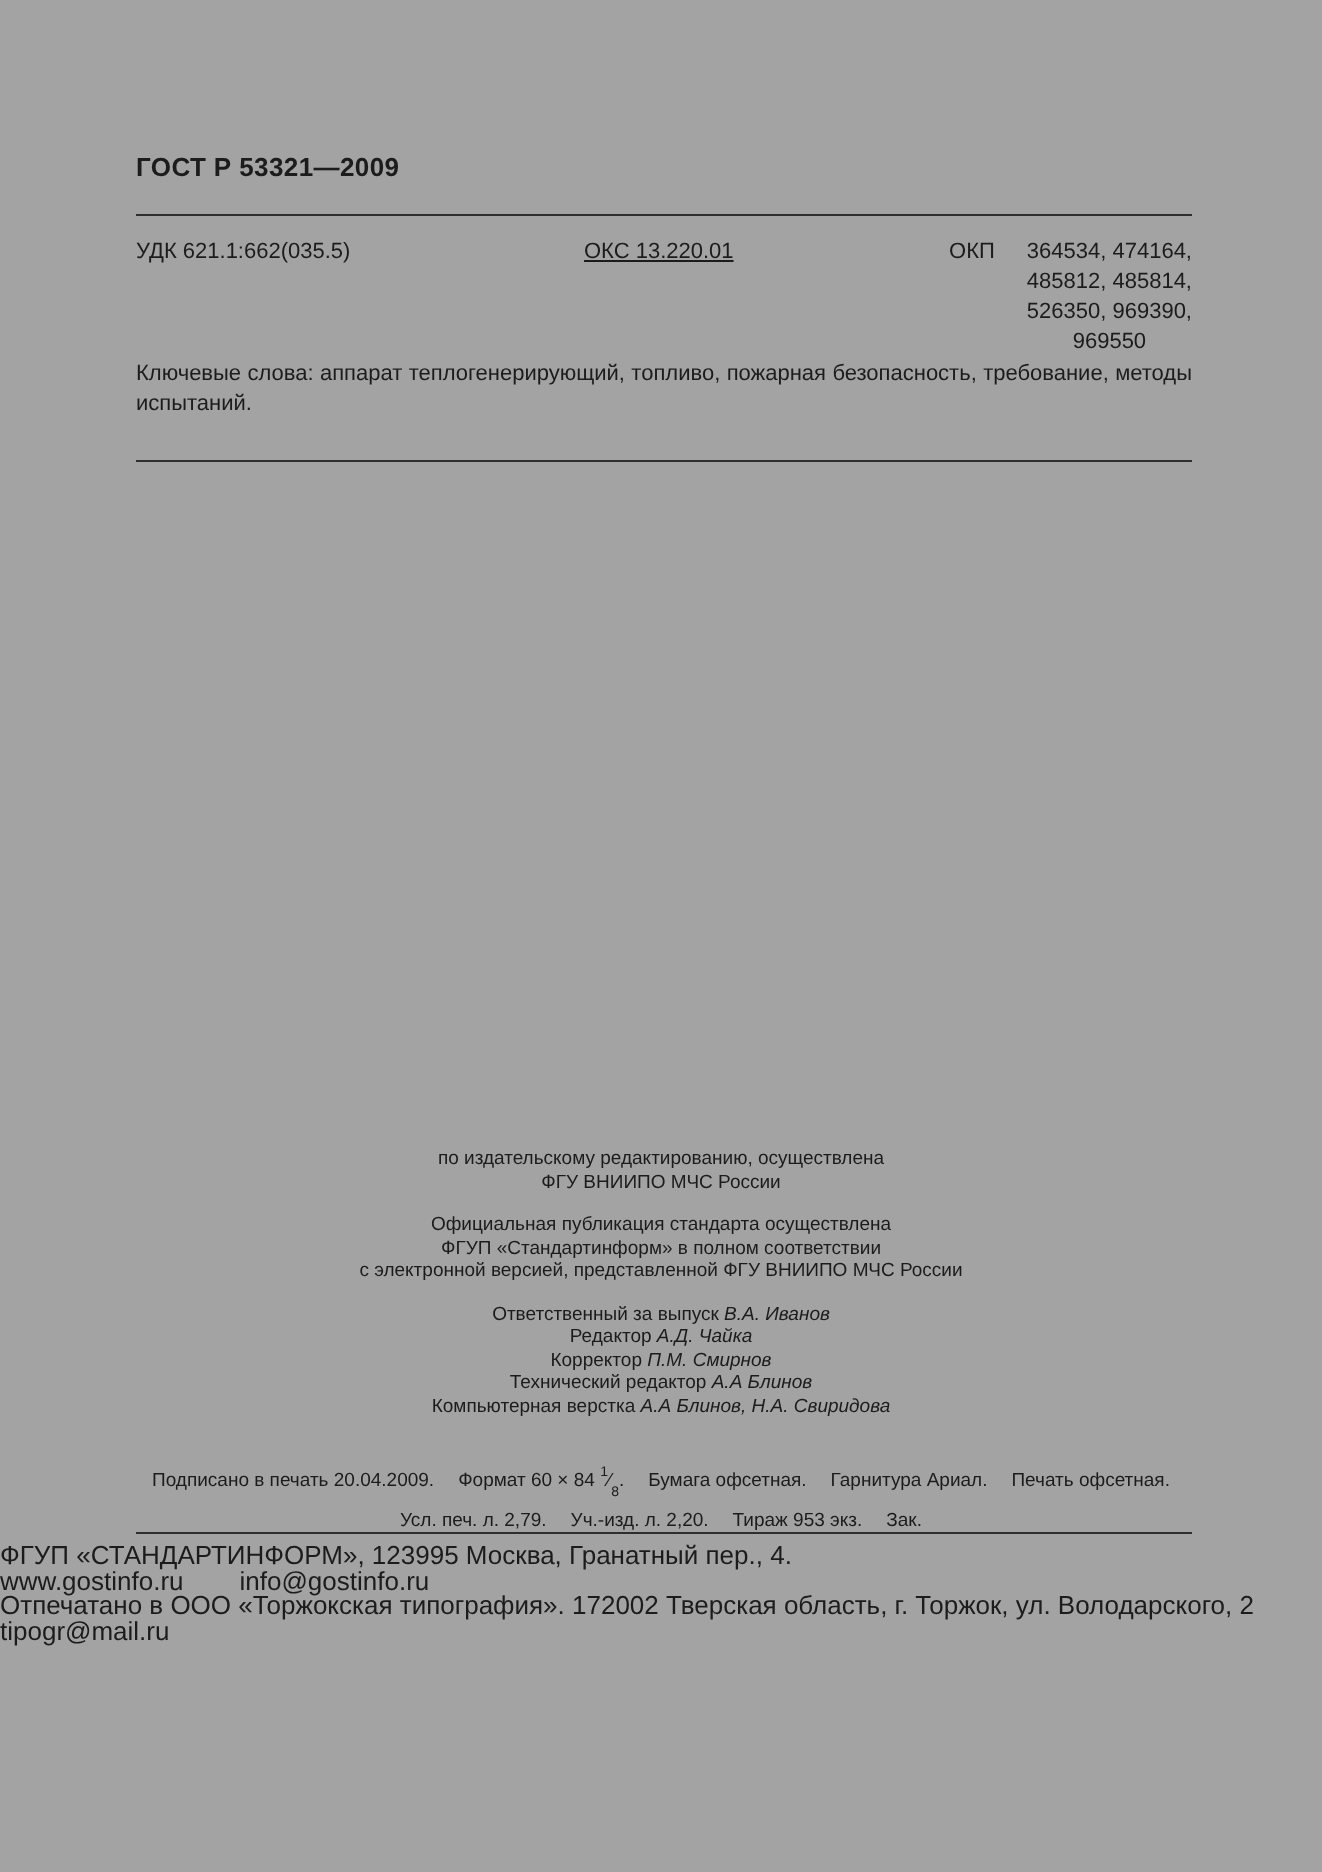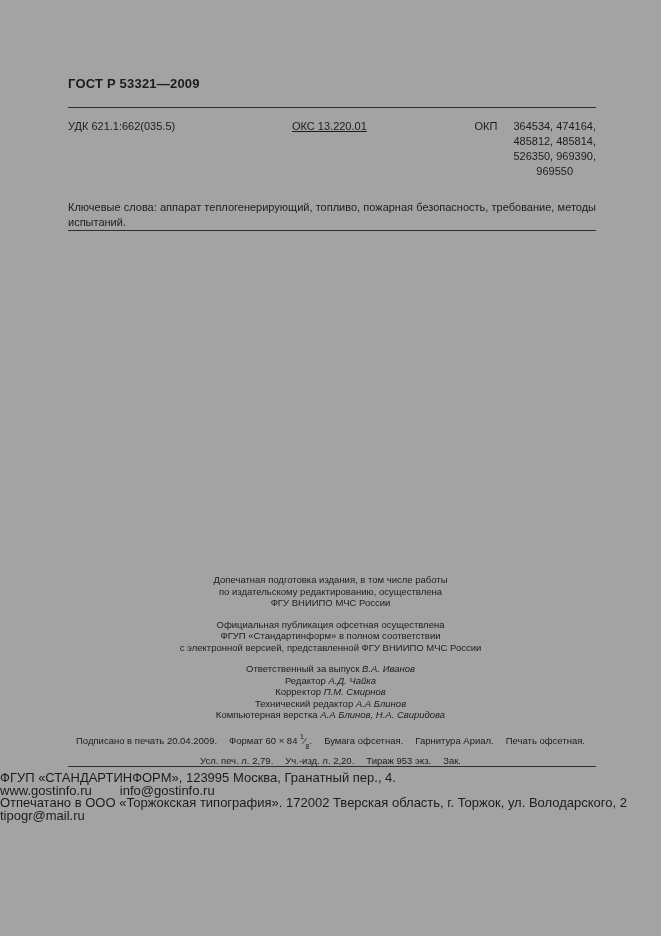--- a/index.html
+++ b/index.html
@@ -43,21 +43,21 @@
     right: 0;
     top: 0;
     display: flex;
     align-items: flex-start;
   }
   .okp-label { margin-right: 16px; }
   .okp-lines { text-align: center; }
   .keywords {
     position: absolute;
     left: 68px;
-    top: 200px;
+    top: 180px;
     width: 528px;
     font-size: 11px;
     line-height: 15px;
     text-align: justify;
     margin: 0;
   }
   .rule-keywords { top: 230px; }
   .colophon {
     position: absolute;
     left: 0;
@@ -117,26 +117,25 @@
       </div>
     </div>
   </div>
 
   <p class="keywords">Ключевые слова: аппарат теплогенерирующий, топливо, пожарная безопасность, требование, методы испытаний.</p>
 
   <div class="rule rule-keywords"></div>
 
   <div class="colophon">
     <div class="para">
-      <div>Допечатная подготовка издания, в том числе работы</div>
       <div>по издательскому редактированию, осуществлена</div>
       <div>ФГУ ВНИИПО МЧС России</div>
     </div>
     <div class="para">
-      <div>Официальная публикация офсетная осуществлена</div>
+      <div>Официальная публикация стандарта осуществлена</div>
       <div>ФГУП «Стандартинформ» в полном соответствии</div>
       <div>с электронной версией, представленной ФГУ ВНИИПО МЧС России</div>
     </div>
     <div class="staff">
       <div><span>Ответственный за выпуск</span> <span class="staff-name">В.А. Иванов</span></div>
       <div><span>Редактор</span> <span class="staff-name">А.Д. Чайка</span></div>
       <div><span>Корректор</span> <span class="staff-name">П.М. Смирнов</span></div>
       <div><span>Технический редактор</span> <span class="staff-name">А.А Блинов</span></div>
       <div><span>Компьютерная верстка</span> <span class="staff-name">А.А Блинов, Н.А. Свиридова</span></div>
     </div>

